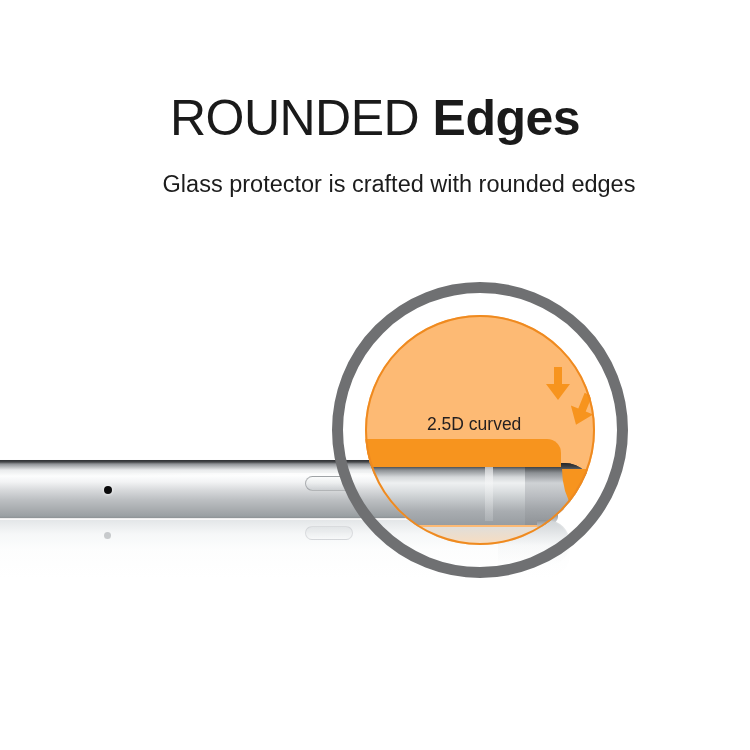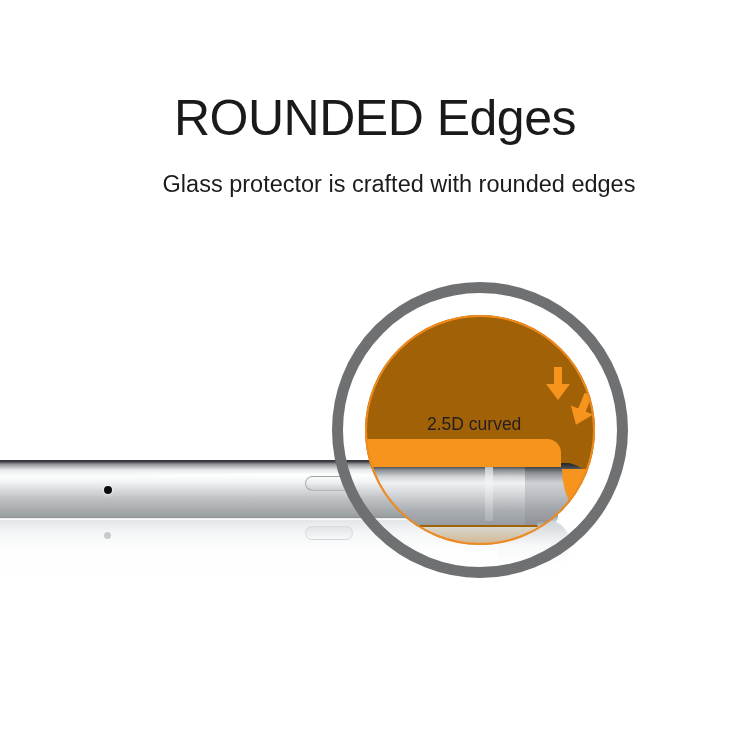--- a/index.html
+++ b/index.html
@@ -28,21 +28,21 @@
     font-size: 50px;
     line-height: 60px;
     color: #1a1a1a;
     white-space: nowrap;
   }
   .heading .hl-bold {
     font-weight: 400;
     letter-spacing: -0.5px;
   }
   .heading .hl-light {
-    font-weight: 400;
+    font-weight: 700;
     letter-spacing: -0.5px;
   }
   .subtitle {
     position: absolute;
     left: 0;
     top: 168px;
     width: 750px;
     text-align: center;
     font-size: 23.5px;
     line-height: 32px;
@@ -203,21 +203,21 @@
     height: 296px;
   }
   .mag-inner-clip {
     position: absolute;
     left: 33px;
     top: 33px;
     width: 230px;
     height: 230px;
     border-radius: 50%;
     overflow: hidden;
-    background: #a16207;
+    background: #fdba74;
   }
   .mag-orange-ring {
     position: absolute;
     left: 33px;
     top: 33px;
     width: 230px;
     height: 230px;
     border-radius: 50%;
     border: 2px solid #ef8a1f;
     box-sizing: border-box;

